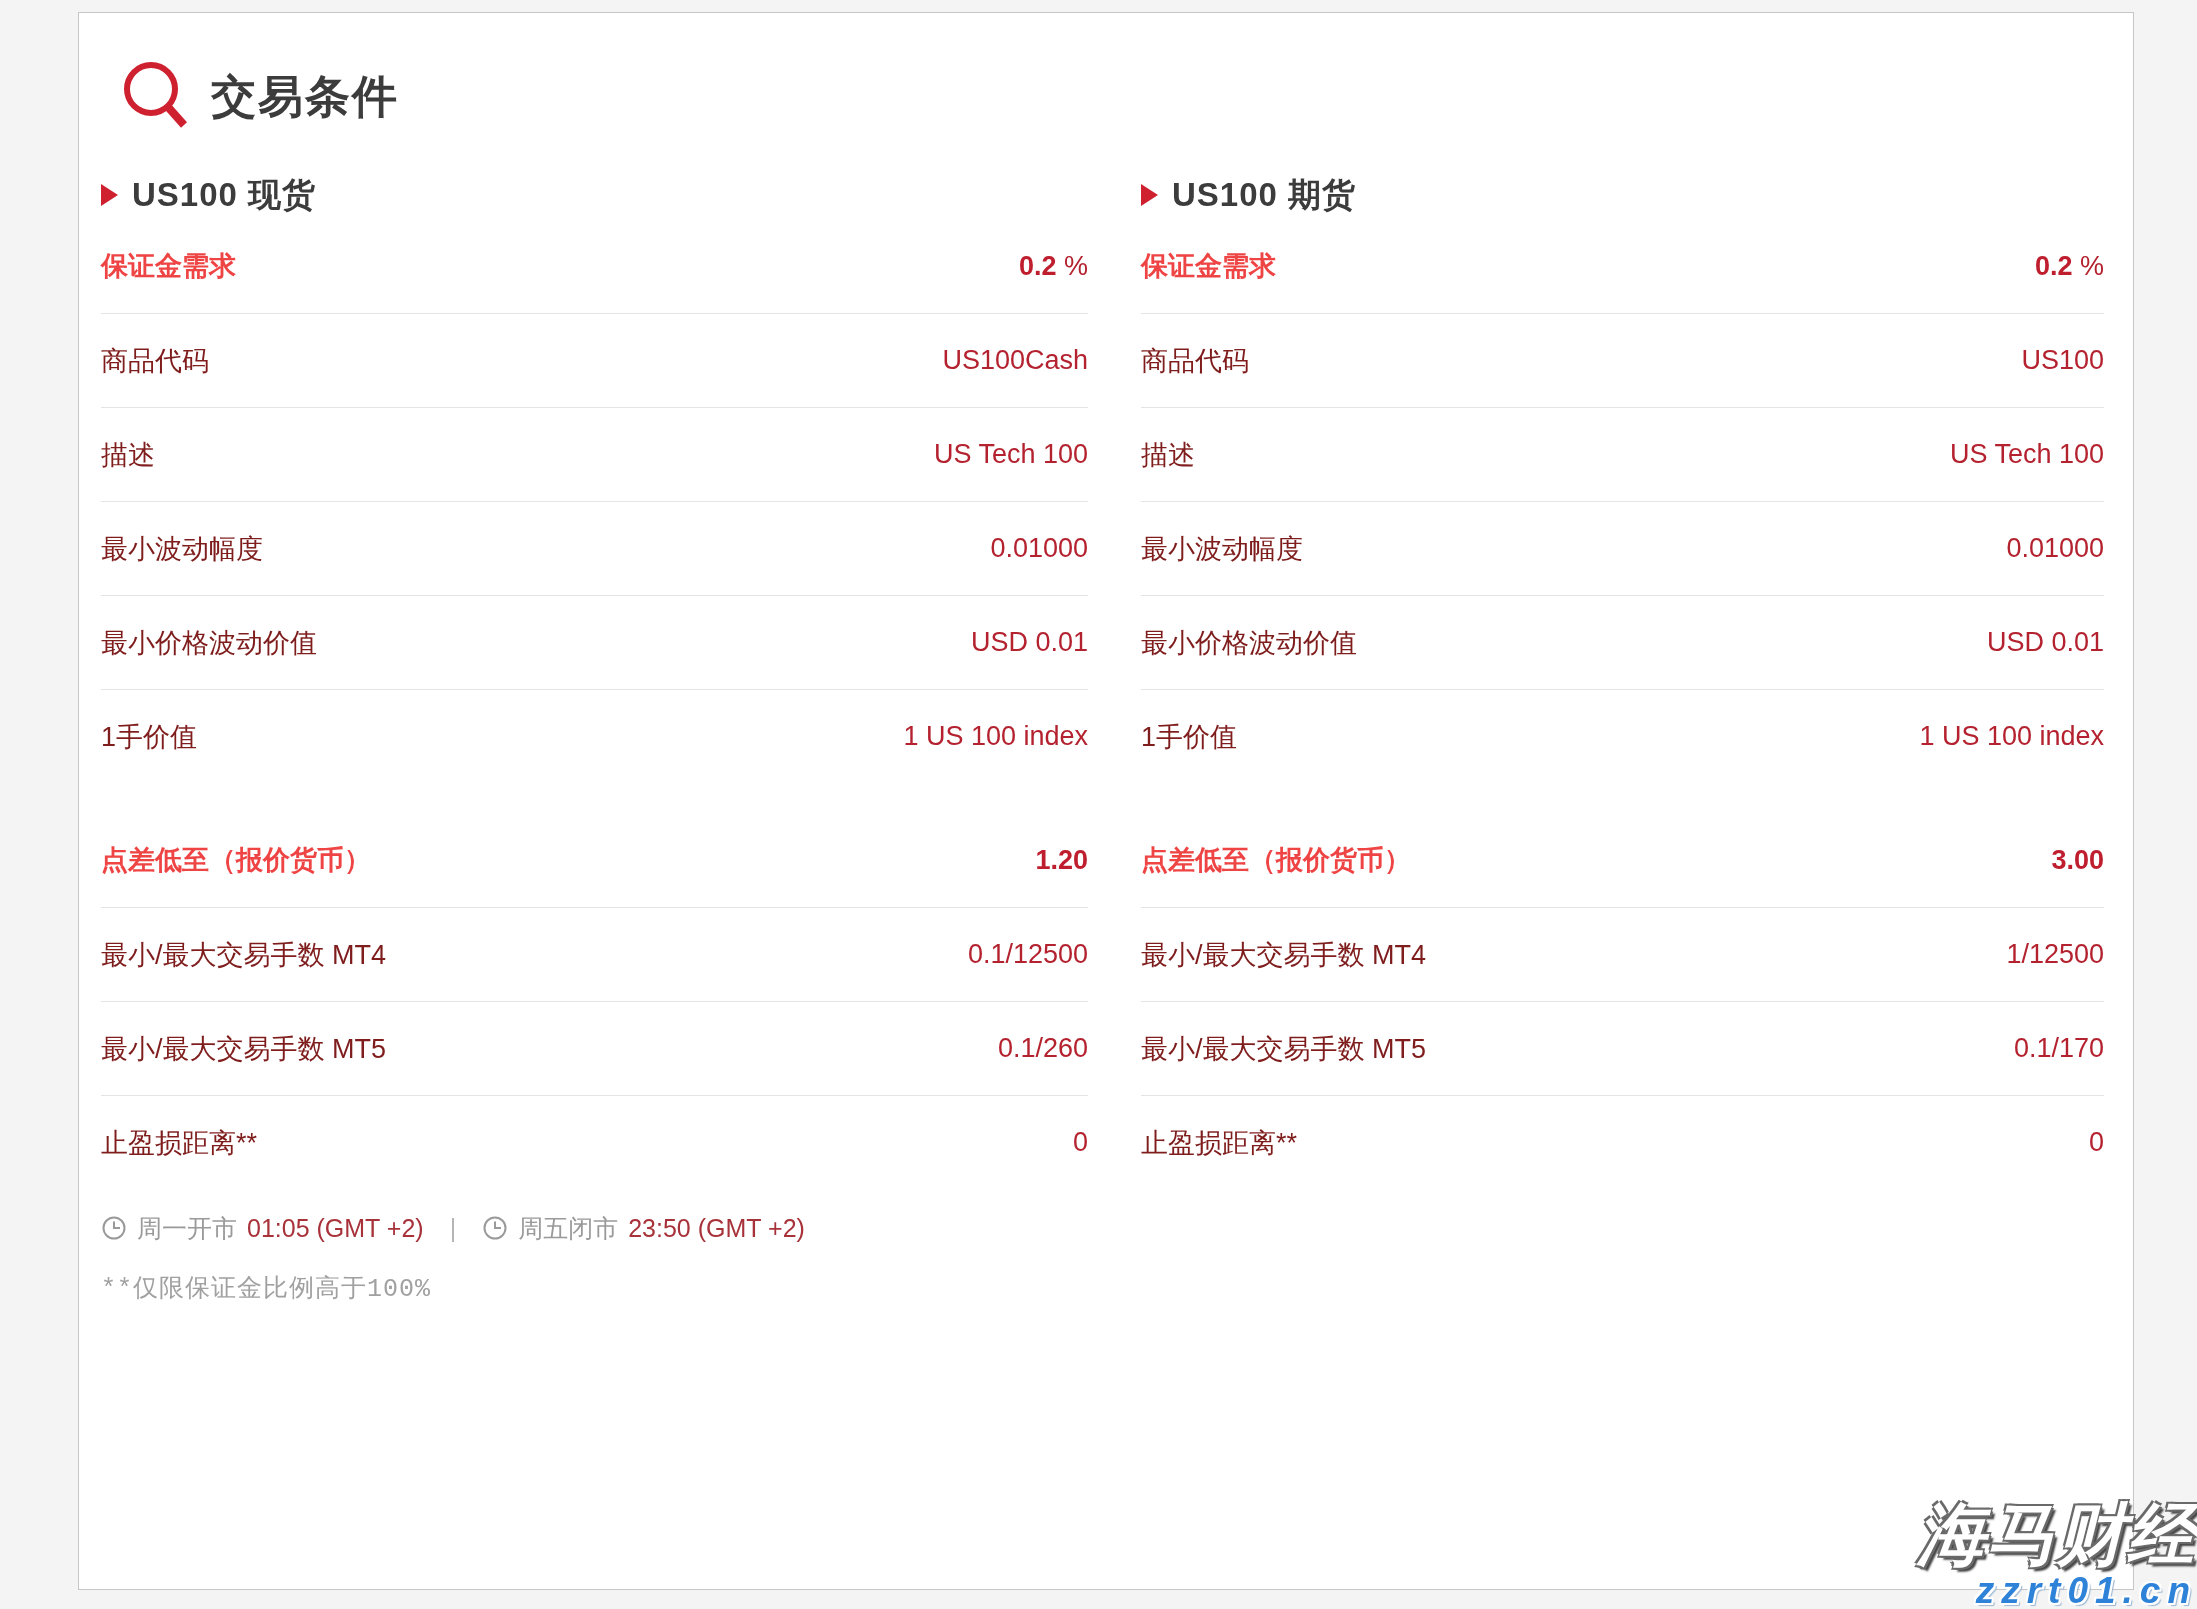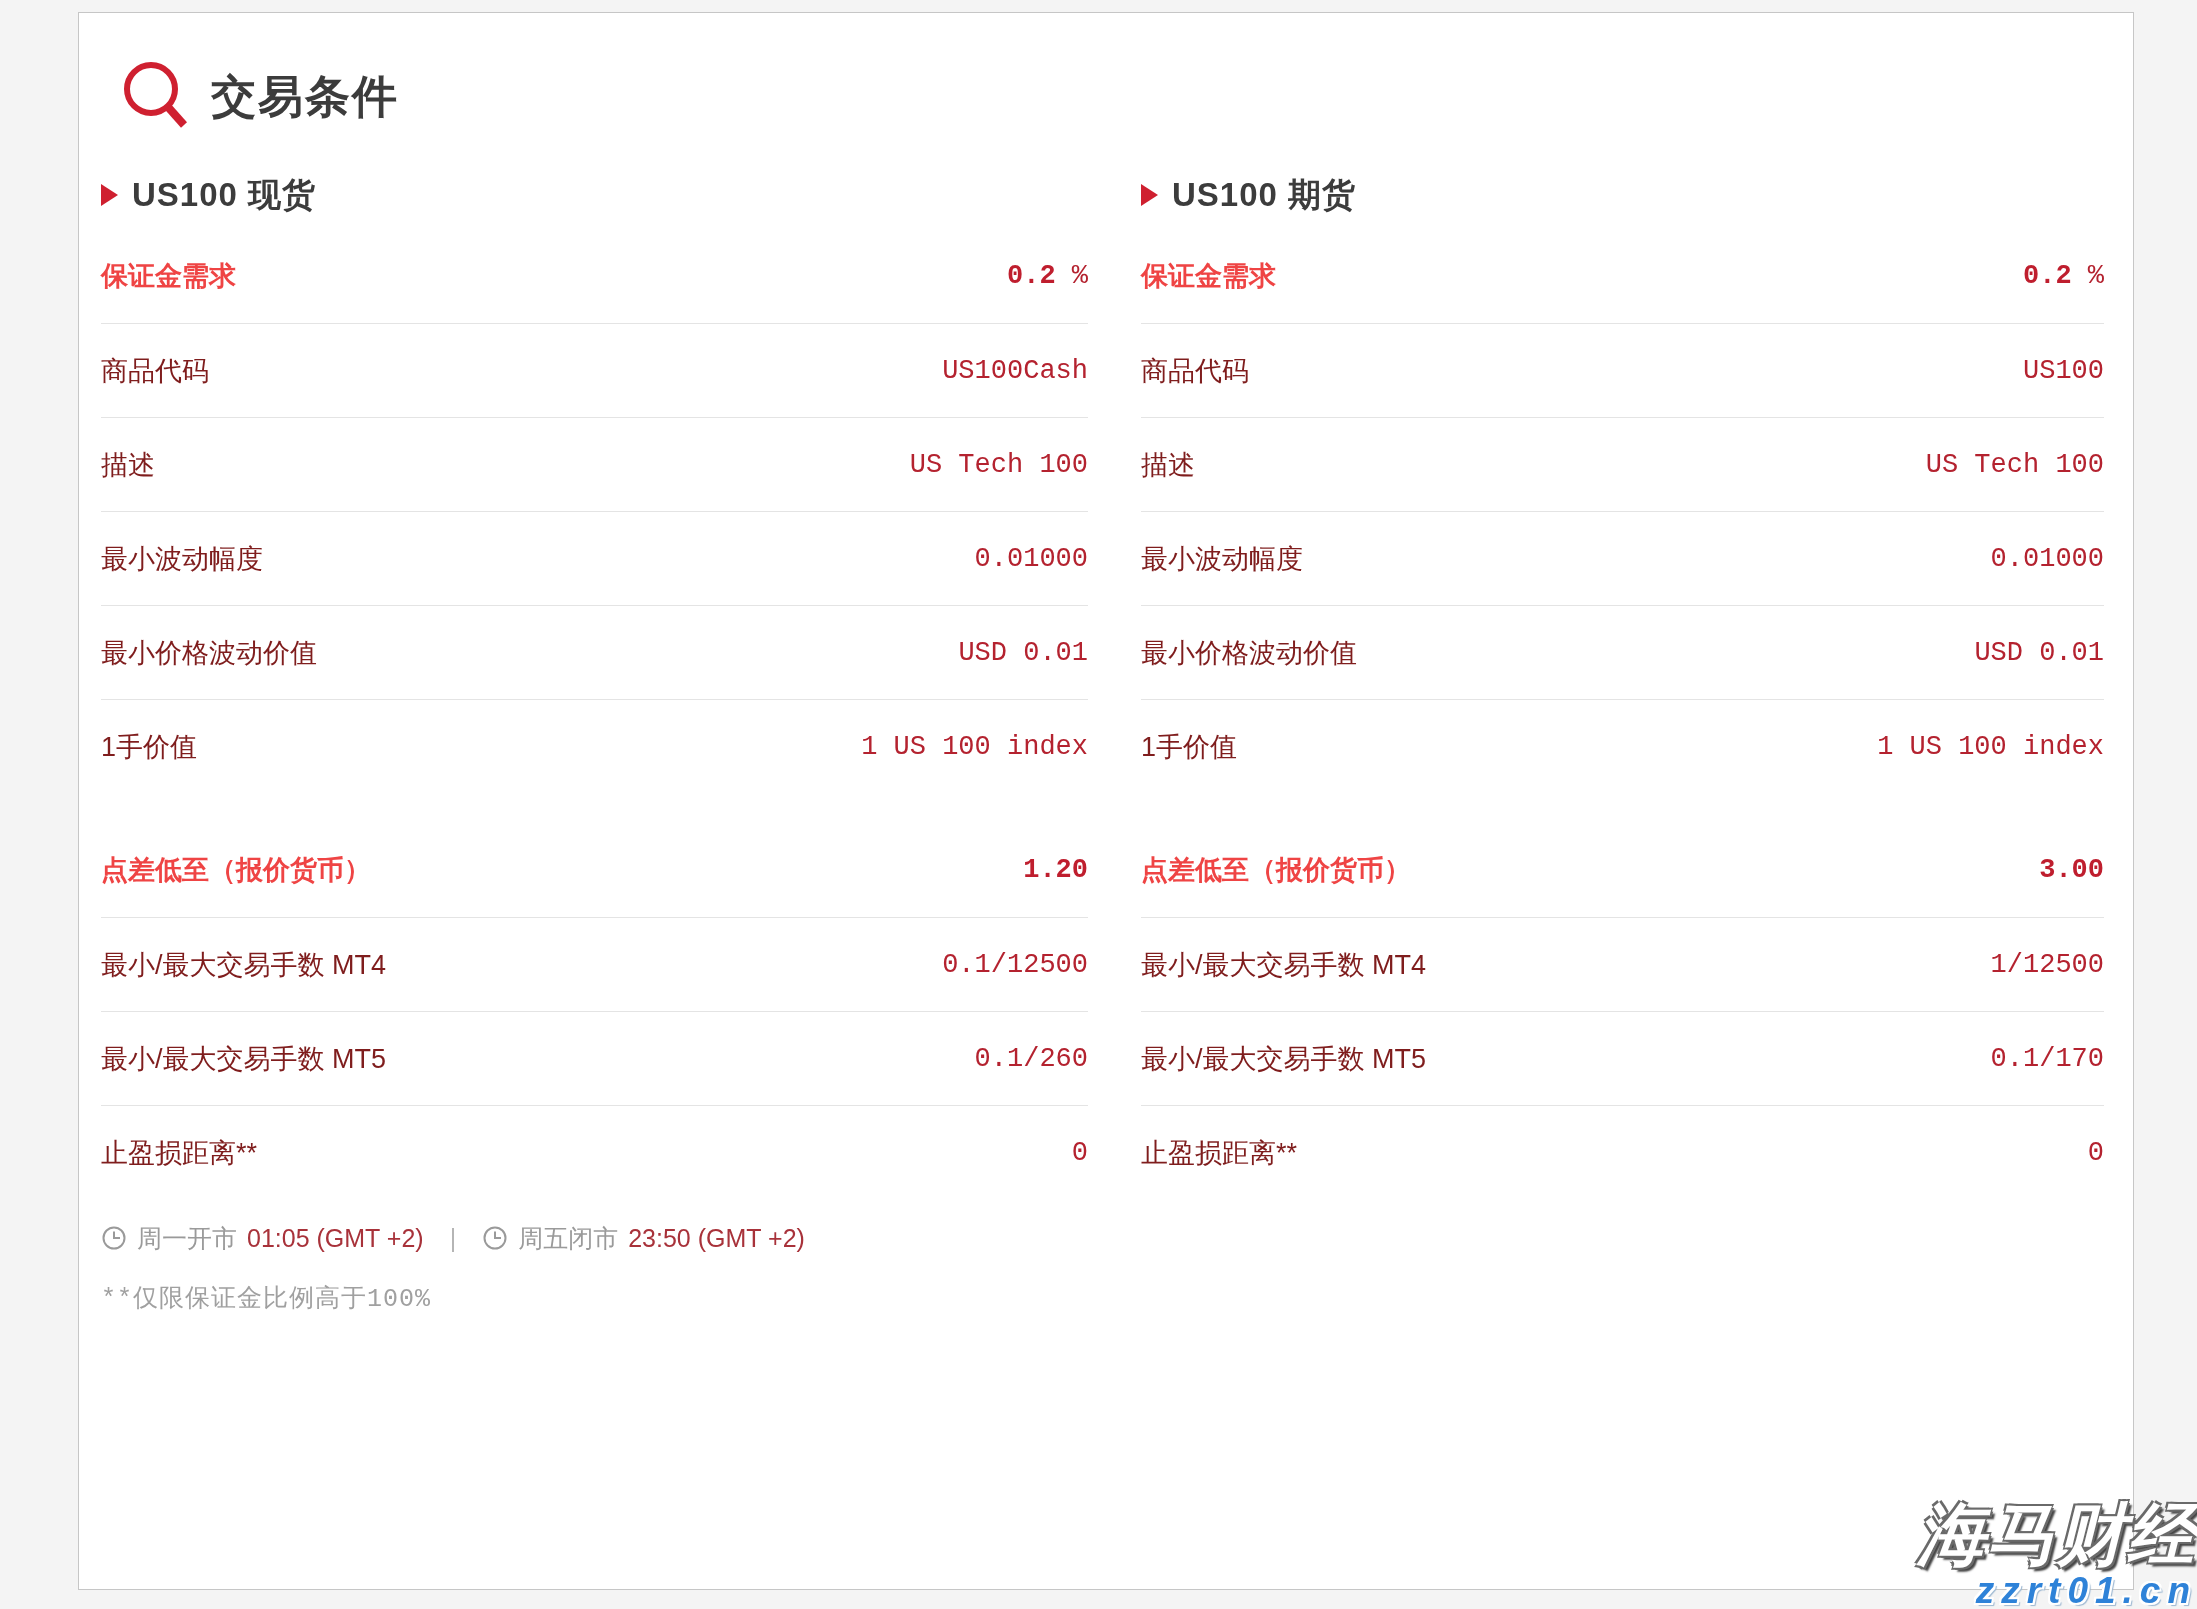--- a/index.html
+++ b/index.html
@@ -12,30 +12,30 @@
   .panel{
     position:absolute;left:78px;top:12px;width:2056px;height:1578px;
     background:#ffffff;border:1px solid #c6c6c6;box-sizing:border-box;
     padding:46px 31px 0 22px;
   }
   
   .page-header{display:flex;align-items:center;gap:20px;height:76px;margin-left:20px;}
   .page-title{font-size:45px;font-weight:bold;color:#3c3c3c;letter-spacing:2px;}
   
   .columns{display:grid;grid-template-columns:987px 963px;column-gap:53px;margin-top:36px;}
-  .col-header{display:flex;align-items:center;gap:14px;height:48px;margin-bottom:10px;}
+  .col-header{display:flex;align-items:center;gap:14px;height:48px;}
   .col-title{font-size:33px;font-weight:bold;color:#3c3c3c;letter-spacing:1px;}
   .tri{width:0;height:0;border-left:17px solid #cf2030;border-top:11px solid transparent;border-bottom:11px solid transparent;}
   
   .section{margin:0;}
   .section + .section{margin-top:30px;}
   .row{height:94px;display:flex;align-items:center;justify-content:space-between;box-sizing:border-box;}
   .row + .row{border-top:1px solid #e4e4e4;}
   .row .label{font-size:27px;color:#7f1d1d;}
-  .row .value{font-size:27px;color:#b4222f;text-align:right;white-space:nowrap;font-family:Liberation Mono, monospace;}
+  .row .value{font-size:27px;color:#b4222f;text-align:right;white-space:nowrap;}
   .row.bold .label{font-weight:bold;color:#ef4444;}
   .row.bold .value{font-weight:bold;color:#bf1e2e;}
   .row .value .suffix{font-weight:normal;color:#b4222f;}
   
   .footer{margin-top:22px;margin-left:0;}
   .sched-line{display:flex;align-items:center;gap:10px;height:34px;font-size:25px;}
   .sched-label{color:#9a9a9a;}
   .sched-time{color:#a8323a;}
   .sched-div{color:#b5b5b5;margin:0 16px;font-size:25px;}
   .clock{flex:0 0 auto;display:inline-flex;}

